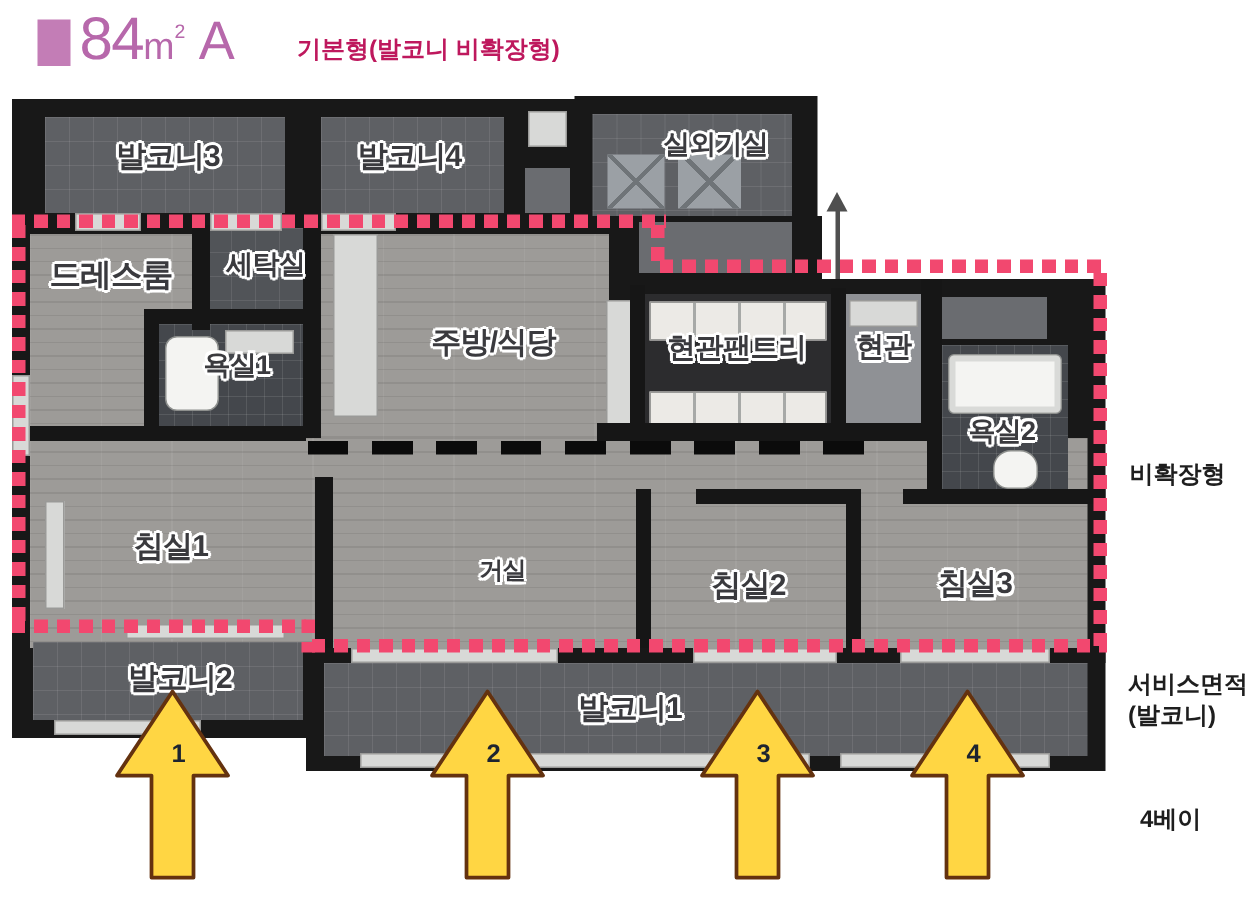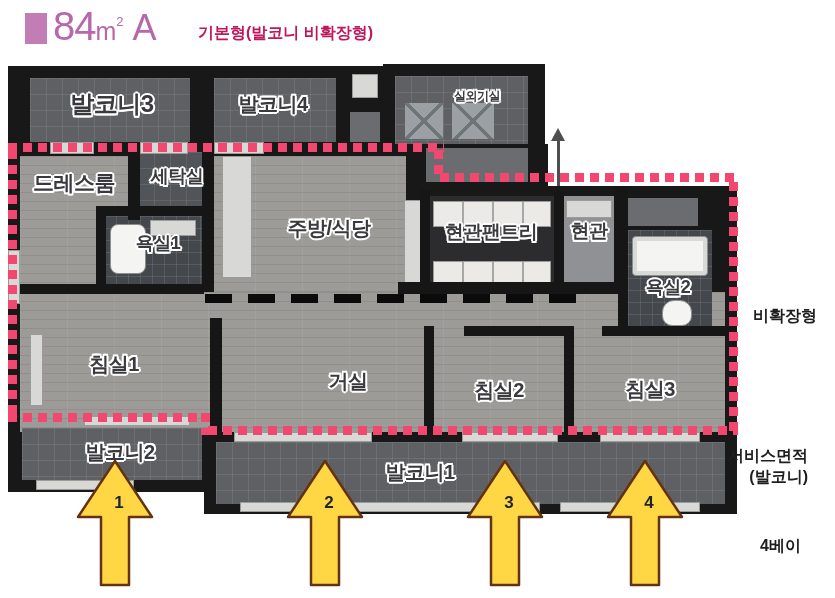--- a/index.html
+++ b/index.html
@@ -141,32 +141,32 @@
   <div class="pdh" style="left:208px;top:426px;width:530px;"></div>
   <div class="pdv" style="left:201px;top:413px;height:22px;"></div>
   <div class="pdh" style="left:8px;top:413px;width:196px;"></div>
   <div class="pdv" style="left:8px;top:150px;height:266px;"></div>
 
   <div class="dash" style="left:205px;top:294px;width:385px;"></div>
 
   <div class="enthead" style="left:551px;top:128px;"></div>
   <div class="entline" style="left:557px;top:140px;width:3px;height:46px;"></div>
 
-  <div class="rl" style="left:112px;top:104px;font-size:24px;">발코니3</div>
+  <div class="rl" style="left:112px;top:104px;font-size:20px;">발코니3</div>
   <div class="rl" style="left:273px;top:104px;font-size:20px;">발코니4</div>
-  <div class="rl" style="left:477px;top:96px;font-size:12px;">실외기실</div>
+  <div class="rl" style="left:477px;top:96px;font-size:18px;">실외기실</div>
   <div class="rl" style="left:74px;top:183px;font-size:21px;">드레스룸</div>
   <div class="rl" style="left:177px;top:176px;font-size:18px;">세탁실</div>
   <div class="rl" style="left:158px;top:243px;font-size:18px;">욕실1</div>
   <div class="rl" style="left:491px;top:232px;font-size:19px;">현관팬트리</div>
   <div class="rl" style="left:329px;top:228px;font-size:20px;">주방/식당</div>
   <div class="rl" style="left:589px;top:231px;font-size:19px;">현관</div>
   <div class="rl" style="left:668px;top:287px;font-size:18px;">욕실2</div>
   <div class="rl" style="left:114px;top:364px;font-size:20px;">침실1</div>
-  <div class="rl" style="left:348px;top:381px;font-size:20px;text-align:right;">거실</div>
+  <div class="rl" style="left:335px;top:381px;font-size:16px;text-align:right;">거실</div>
   <div class="rl" style="left:499px;top:390px;font-size:20px;">침실2</div>
   <div class="rl" style="left:650px;top:389px;font-size:20px;">침실3</div>
   <div class="rl" style="left:120px;top:452px;font-size:20px;">발코니2</div>
   <div class="rl" style="left:420px;top:472px;font-size:20px;">발코니1</div>
 
   <svg class="uparrow" style="left:73px;top:458px;" viewBox="0 0 84 130">
     <polygon points="42,3 79,59 56,59 56,127 28,127 28,59 5,59" fill="#ffd643" stroke="#64320f" stroke-width="2.5" stroke-linejoin="round"></polygon>
     <text x="46" y="50" text-anchor="middle">1</text>
   </svg>
   <svg class="uparrow" style="left:283px;top:458px;" viewBox="0 0 84 130">
@@ -176,19 +176,19 @@
   <svg class="uparrow" style="left:463px;top:458px;" viewBox="0 0 84 130">
     <polygon points="42,3 79,59 56,59 56,127 28,127 28,59 5,59" fill="#ffd643" stroke="#64320f" stroke-width="2.5" stroke-linejoin="round"></polygon>
     <text x="46" y="50" text-anchor="middle">3</text>
   </svg>
   <svg class="uparrow" style="left:603px;top:458px;" viewBox="0 0 84 130">
     <polygon points="42,3 79,59 56,59 56,127 28,127 28,59 5,59" fill="#ffd643" stroke="#64320f" stroke-width="2.5" stroke-linejoin="round"></polygon>
     <text x="46" y="50" text-anchor="middle">4</text>
   </svg>
 
   <div class="ann" style="left:753px;top:306px;">비확장형</div>
-  <div class="ann" style="left:728px;top:446px;text-align:right;">
+  <div class="ann" style="left:752px;top:446px;text-align:left;">
     <div>서비스면적</div>
     <div>(발코니)</div>
   </div>
   <div class="ann" style="left:760px;top:536px;">4베이</div>
 
 </div>
 
 </body></html>

